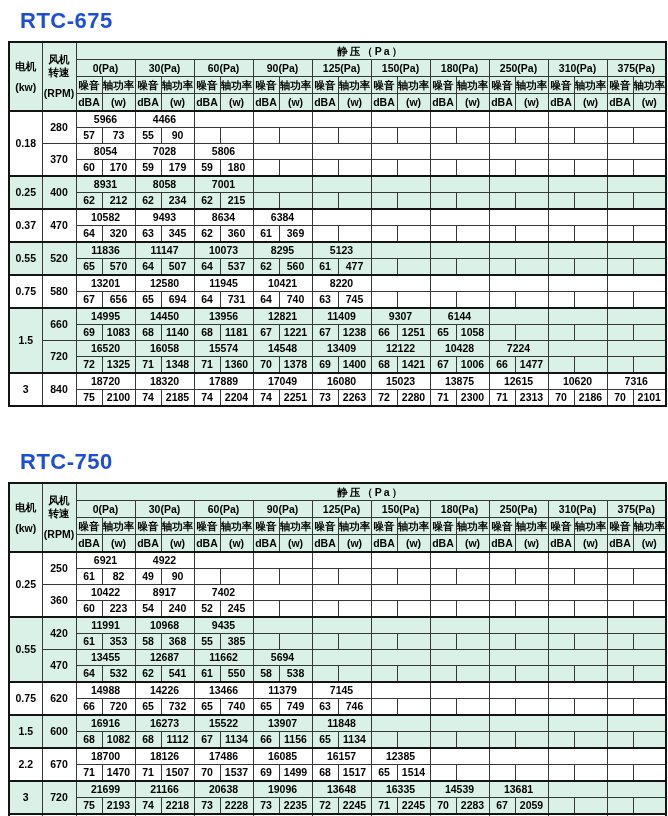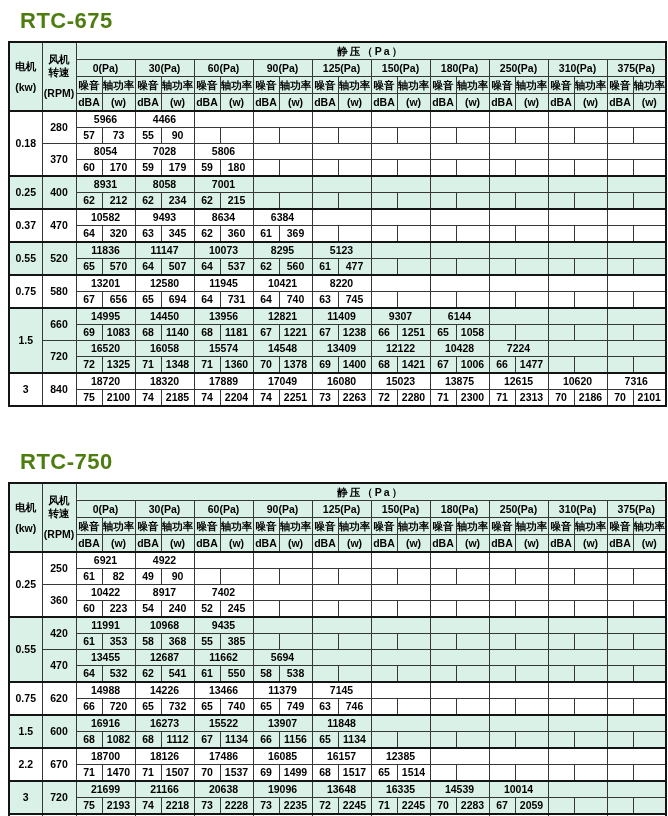--- a/index.html
+++ b/index.html
@@ -1,33 +1,33 @@
 <!DOCTYPE html>
 <html><head>
 <meta charset="utf-8">
 <style>
   html,body{margin:0;padding:0;background:#ffffff;}
   body{width:668px;height:816px;font-family:"Liberation Sans","DejaVu Sans",sans-serif;color:#000;}
   .page{padding:6px 0 0 8px;}
   .tbl-section{margin:0;}
   .tbl-section + .tbl-section{margin-top:42px;}
-  h2.model-title{font-size:22px;font-weight:bold;margin:2px 0 7px 12px;color:#4d7c0f;letter-spacing:0.5px;}
+  h2.model-title{font-size:22px;font-weight:bold;margin:2px 0 7px 12px;color:#1d4ed8;letter-spacing:0.5px;}
   table.perf{border-collapse:collapse;table-layout:fixed;border:2px solid #141414;}
   table.perf th,table.perf td{
     border:1px solid #373737;
     padding:0;margin:0;
     font-weight:bold;color:#000;
     text-align:center;vertical-align:middle;
     font-size:10.5px;line-height:15px;height:15px;
     overflow:hidden;white-space:nowrap;
   }
   table.perf th{height:16px;line-height:16px;}
   .hdr{background:#d9f1e7;}
   tr.band td{background:#d9f1e7;}
-  th.sp{font-size:10.5px;letter-spacing:2px;border-radius:8px;}
+  th.sp{font-size:10.5px;letter-spacing:2px;}
   th.pr{font-size:10px;}
   th.cn{font-size:9.5px;}
   th.un{font-size:9.5px;}
   th.stack{font-size:10px;}
   th.stack div{line-height:13px;}
   th.stack div:last-child{margin-top:8px;}
   td.flow{text-align:center;font-size:10.5px;}
   td.dba{text-align:center;font-size:10.5px;}
   td.pw{text-align:right;padding-right:3px;font-size:10.5px;}
   td.kw,td.rpm{font-size:10.5px;}
@@ -814,21 +814,21 @@
             <tr class="flowrow band gstart">
               <td rowspan="2" class="kw">3</td>
               <td rowspan="2" class="rpm">720</td>
               <td colspan="2" class="flow">21699</td>
               <td colspan="2" class="flow">21166</td>
               <td colspan="2" class="flow">20638</td>
               <td colspan="2" class="flow">19096</td>
               <td colspan="2" class="flow">13648</td>
               <td colspan="2" class="flow">16335</td>
               <td colspan="2" class="flow">14539</td>
-              <td colspan="2" class="flow">10014</td>
+              <td colspan="2" class="flow">13681</td>
               <td colspan="2" class="flow"></td>
               <td colspan="2" class="flow"></td>
             </tr>
             <tr class="valrow band">
               <td class="dba">75</td>
               <td class="pw">2193</td>
               <td class="dba">74</td>
               <td class="pw">2218</td>
               <td class="dba">73</td>
               <td class="pw">2228</td>

